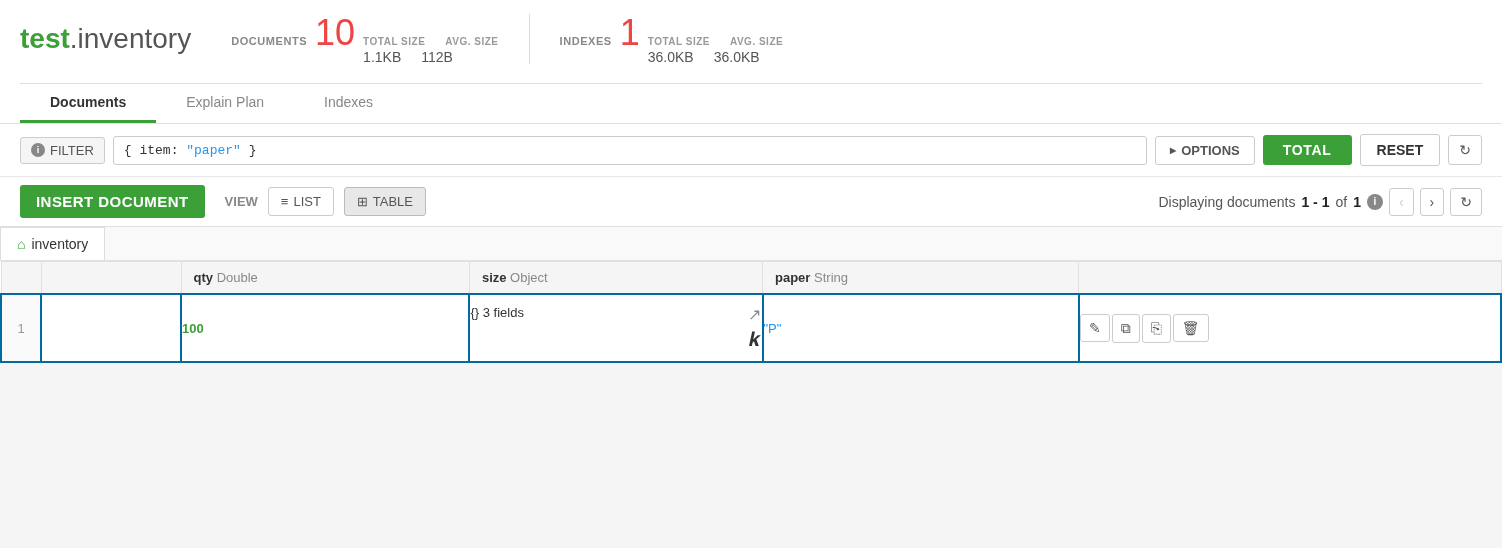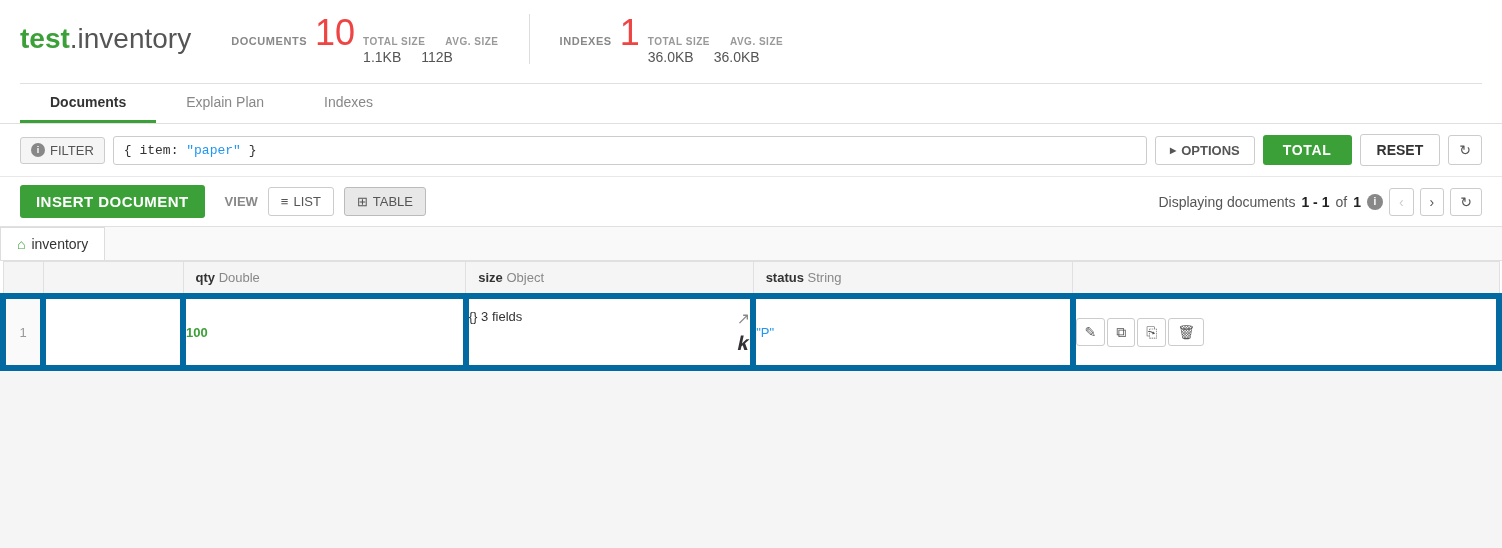--- a/index.html
+++ b/index.html
@@ -56,21 +56,21 @@
     .table-area { background: #fff; margin: 0; }
     .collection-tab { display: flex; border-bottom: 1px solid #e0e0e0; background: #f9f9f9; }
     .collection-tab-item { display: flex; align-items: center; gap: 6px; padding: 8px 16px; background: #fff; border: 1px solid #ddd; border-bottom: none; font-size: 14px; color: #333; cursor: pointer; }
     .home-icon { color: #3ca038; font-size: 14px; }
 
     
     .data-table { width: 100%; border-collapse: collapse; }
     .data-table th { background: #f5f5f5; border: 1px solid #e0e0e0; padding: 8px 12px; text-align: left; font-size: 13px; font-weight: 400; color: #555; }
     .data-table th .field-name { font-weight: 700; color: #333; }
     .data-table th .field-type { color: #888; }
-    .data-table td { border: 6px solid #0369a1; padding: 10px 0; font-size: 13px; vertical-align: middle; }
+    .data-table td { border: 2px solid #0369a1; padding: 10px 0; font-size: 13px; vertical-align: middle; }
     .data-table td.row-num { color: #999; text-align: center; width: 40px; background: #fafafa; }
     .data-table td.id-cell { width: 140px; }
     .val-green { color: #3ca038; font-weight: 600; }
     .val-string { color: #2196F3; }
     .expand-icon { color: #888; cursor: pointer; font-size: 16px; }
     .cursor-icon { margin-top: 4px; font-size: 20px; }
     .row-actions { display: flex; gap: 2px; align-items: center; }
     .row-action-btn { border: 1px solid #ccc; background: #fff; border-radius: 3px; padding: 5px 8px; cursor: pointer; color: #555; font-size: 14px; }
   </style>
 </head>
@@ -181,21 +181,21 @@
         <th></th>
         <th>
           <span class="field-name">qty</span>
           <span class="field-type"> Double</span>
         </th>
         <th>
           <span class="field-name">size</span>
           <span class="field-type"> Object</span>
         </th>
         <th>
-          <span class="field-name">status</span>
+          <span class="field-name">paper</span>
           <span class="field-type"> String</span>
         </th>
         <th></th>
       </tr>
     </thead>
     <tbody>
       <tr>
         <td class="row-num">1</td>
         <td class="id-cell"></td>
         <td>

